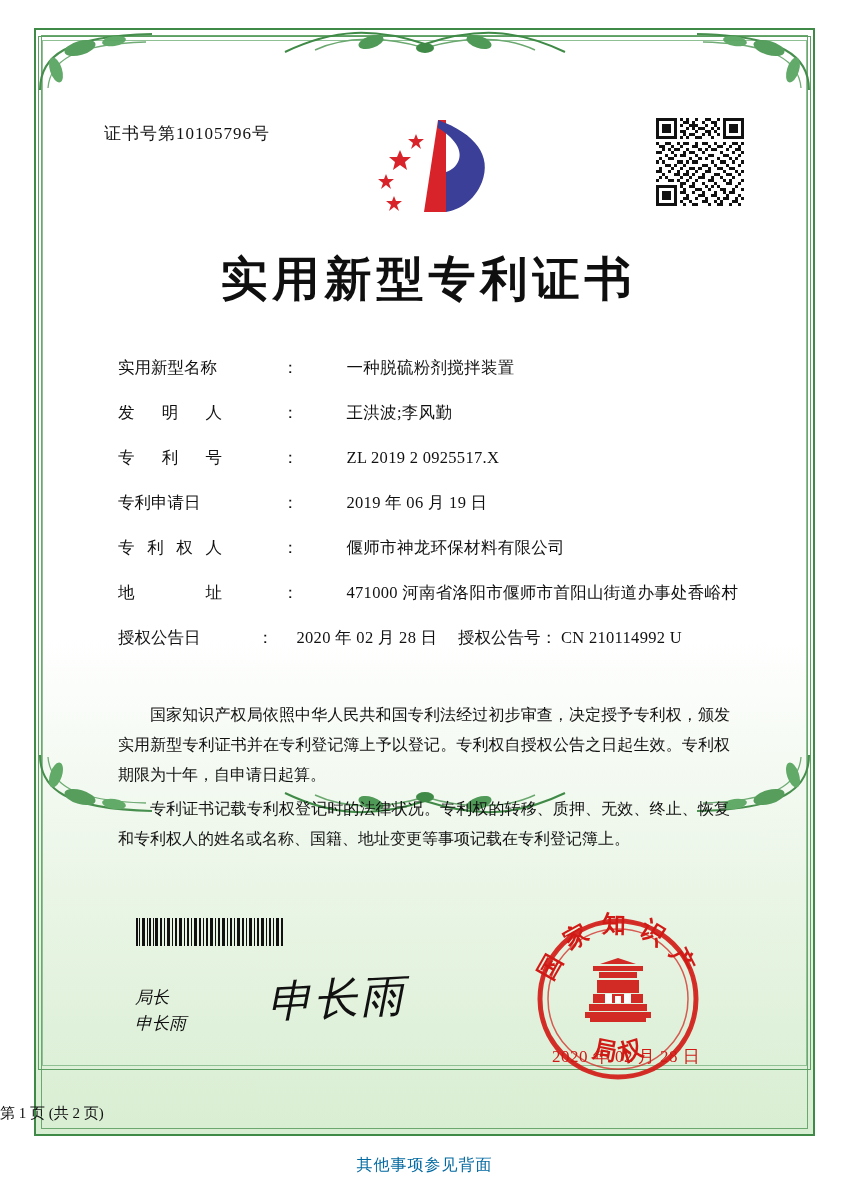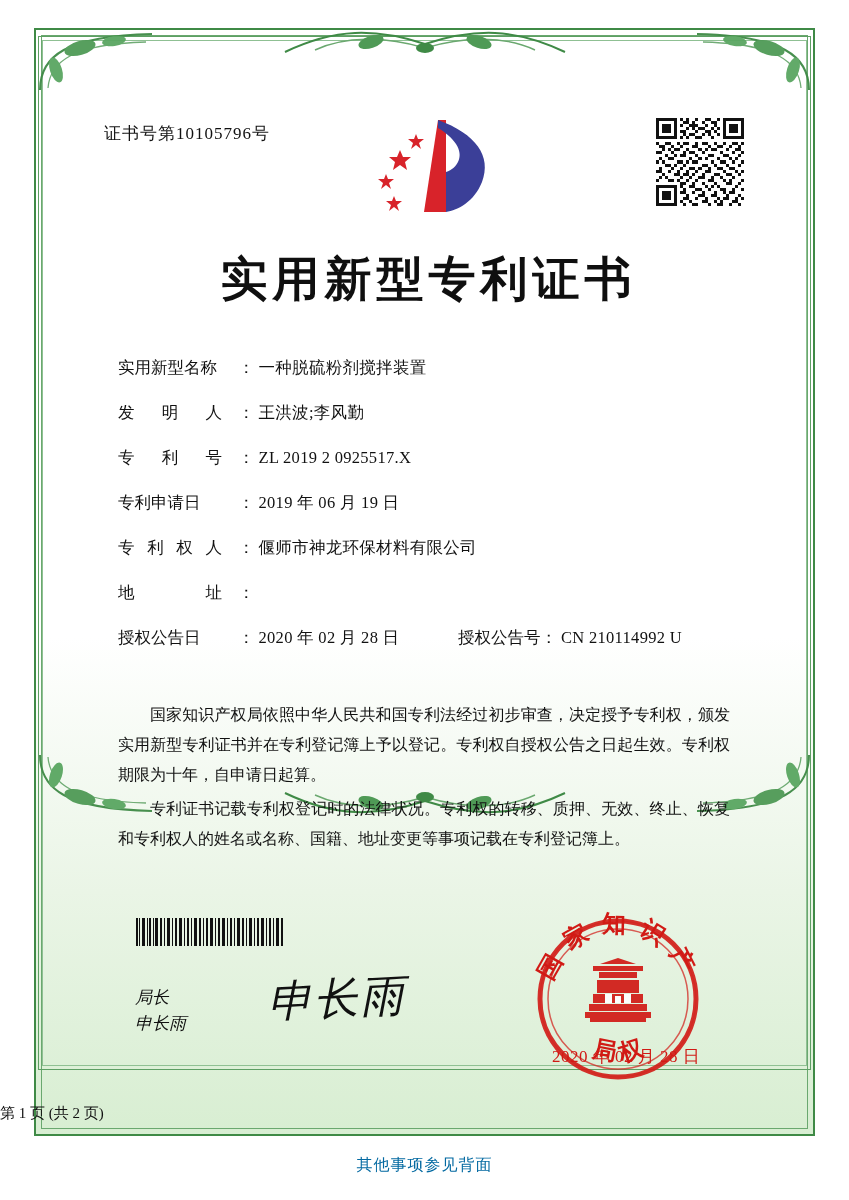--- a/index.html
+++ b/index.html
@@ -140,20 +140,21 @@
     top: 356px;
     width: 620px;
   }
   .field-row {
     display: flex;
     align-items: baseline;
     margin-bottom: 22px;
     font-size: 16.5px;
     line-height: 1.4;
     white-space: nowrap;
+    gap: 44px;
   }
   .field-label {
     width: 120px;
     flex: 0 0 120px;
     letter-spacing: 0;
     color: #111;
   }
   .field-label.spread {
     display: inline-block;
     text-align: justify;
@@ -171,21 +172,21 @@
     letter-spacing: .3px;
   }
 
   .dual-row {
     display: flex;
     align-items: baseline;
     margin-bottom: 10px;
     font-size: 16.5px;
     white-space: nowrap;
   }
-  .dual-left { width: 340px; flex: 0 0 340px; display: flex; }
+  .dual-left { width: 340px; flex: 0 0 340px; display: flex; gap: 19px; }
   .dual-right { display: flex; align-items: center; }
 
   
   .paras {
     position: absolute;
     left: 118px;
     top: 700px;
     width: 612px;
     font-size: 16px;
     line-height: 30px;
@@ -570,20 +571,21 @@
 
     <div class="field-row">
       <span class="field-label spread">专利权人</span>
       <span class="field-colon">：</span>
       <span class="field-value">偃师市神龙环保材料有限公司</span>
     </div>
 
     <div class="field-row">
       <span class="field-label spread">地址</span>
       <span class="field-colon">：</span>
+      <span class="field-value">471000 河南省洛阳市偃师市首阳山街道办事处香峪村</span>
     </div>
 
     <div class="dual-row">
       <span class="dual-left">
         <span class="field-label">授权公告日</span>
         <span class="field-colon">：</span>
         <span class="field-value">2020 年 02 月 28 日</span>
       </span>
       <span class="dual-right">
         <span>授权公告号</span>

